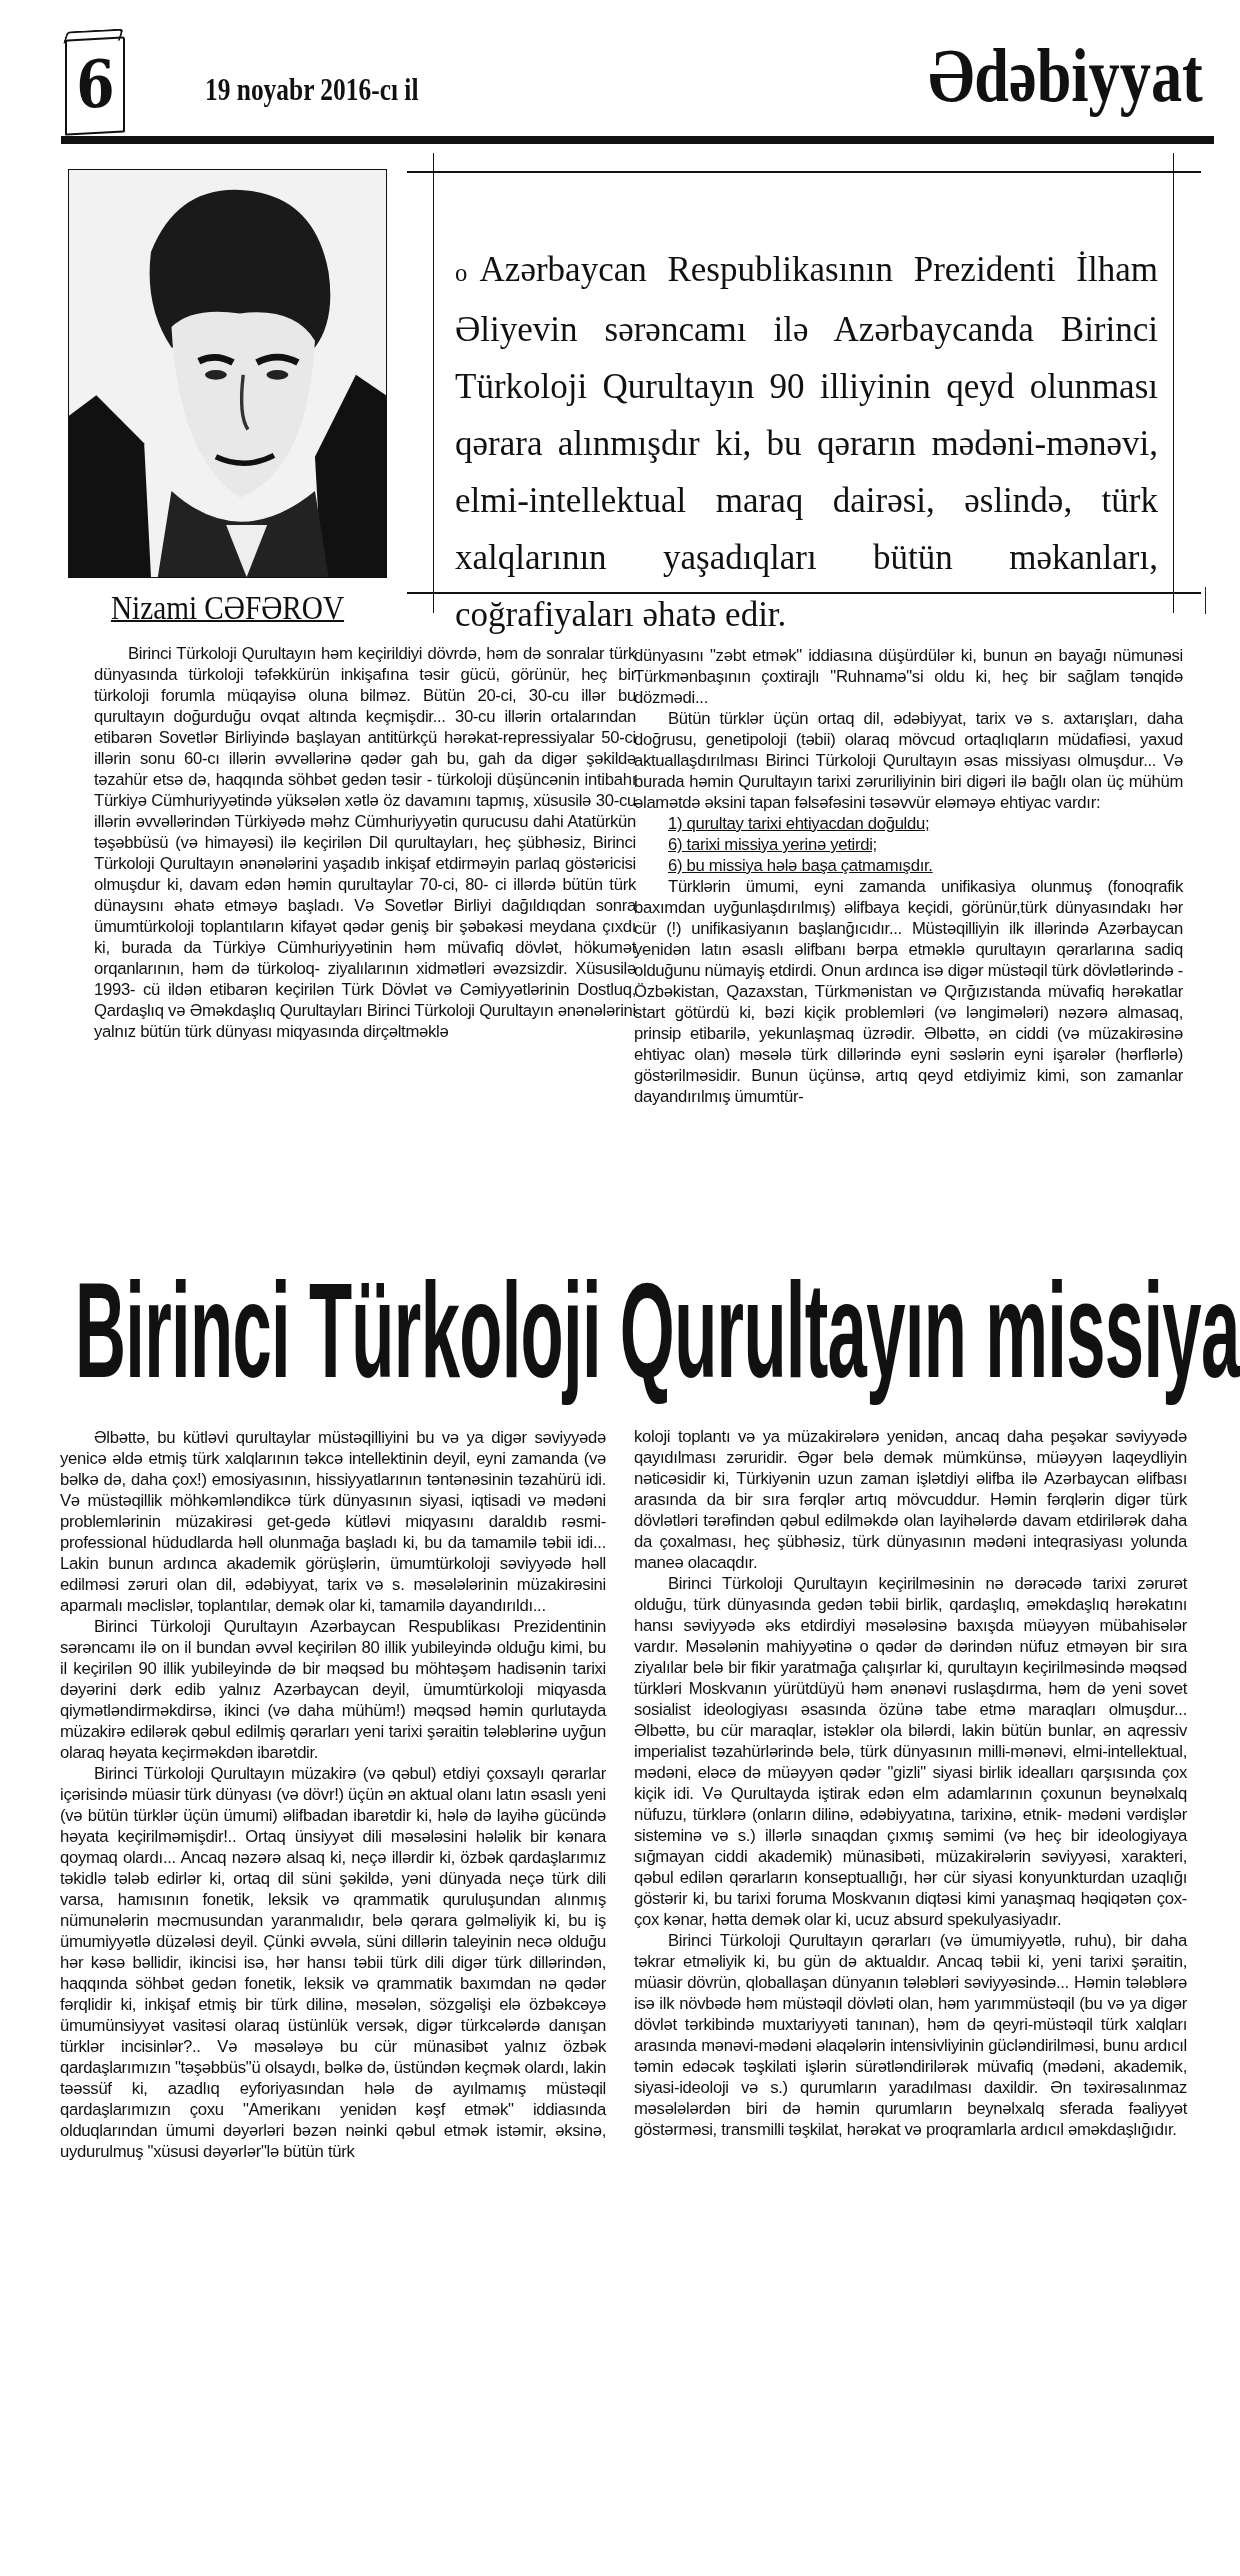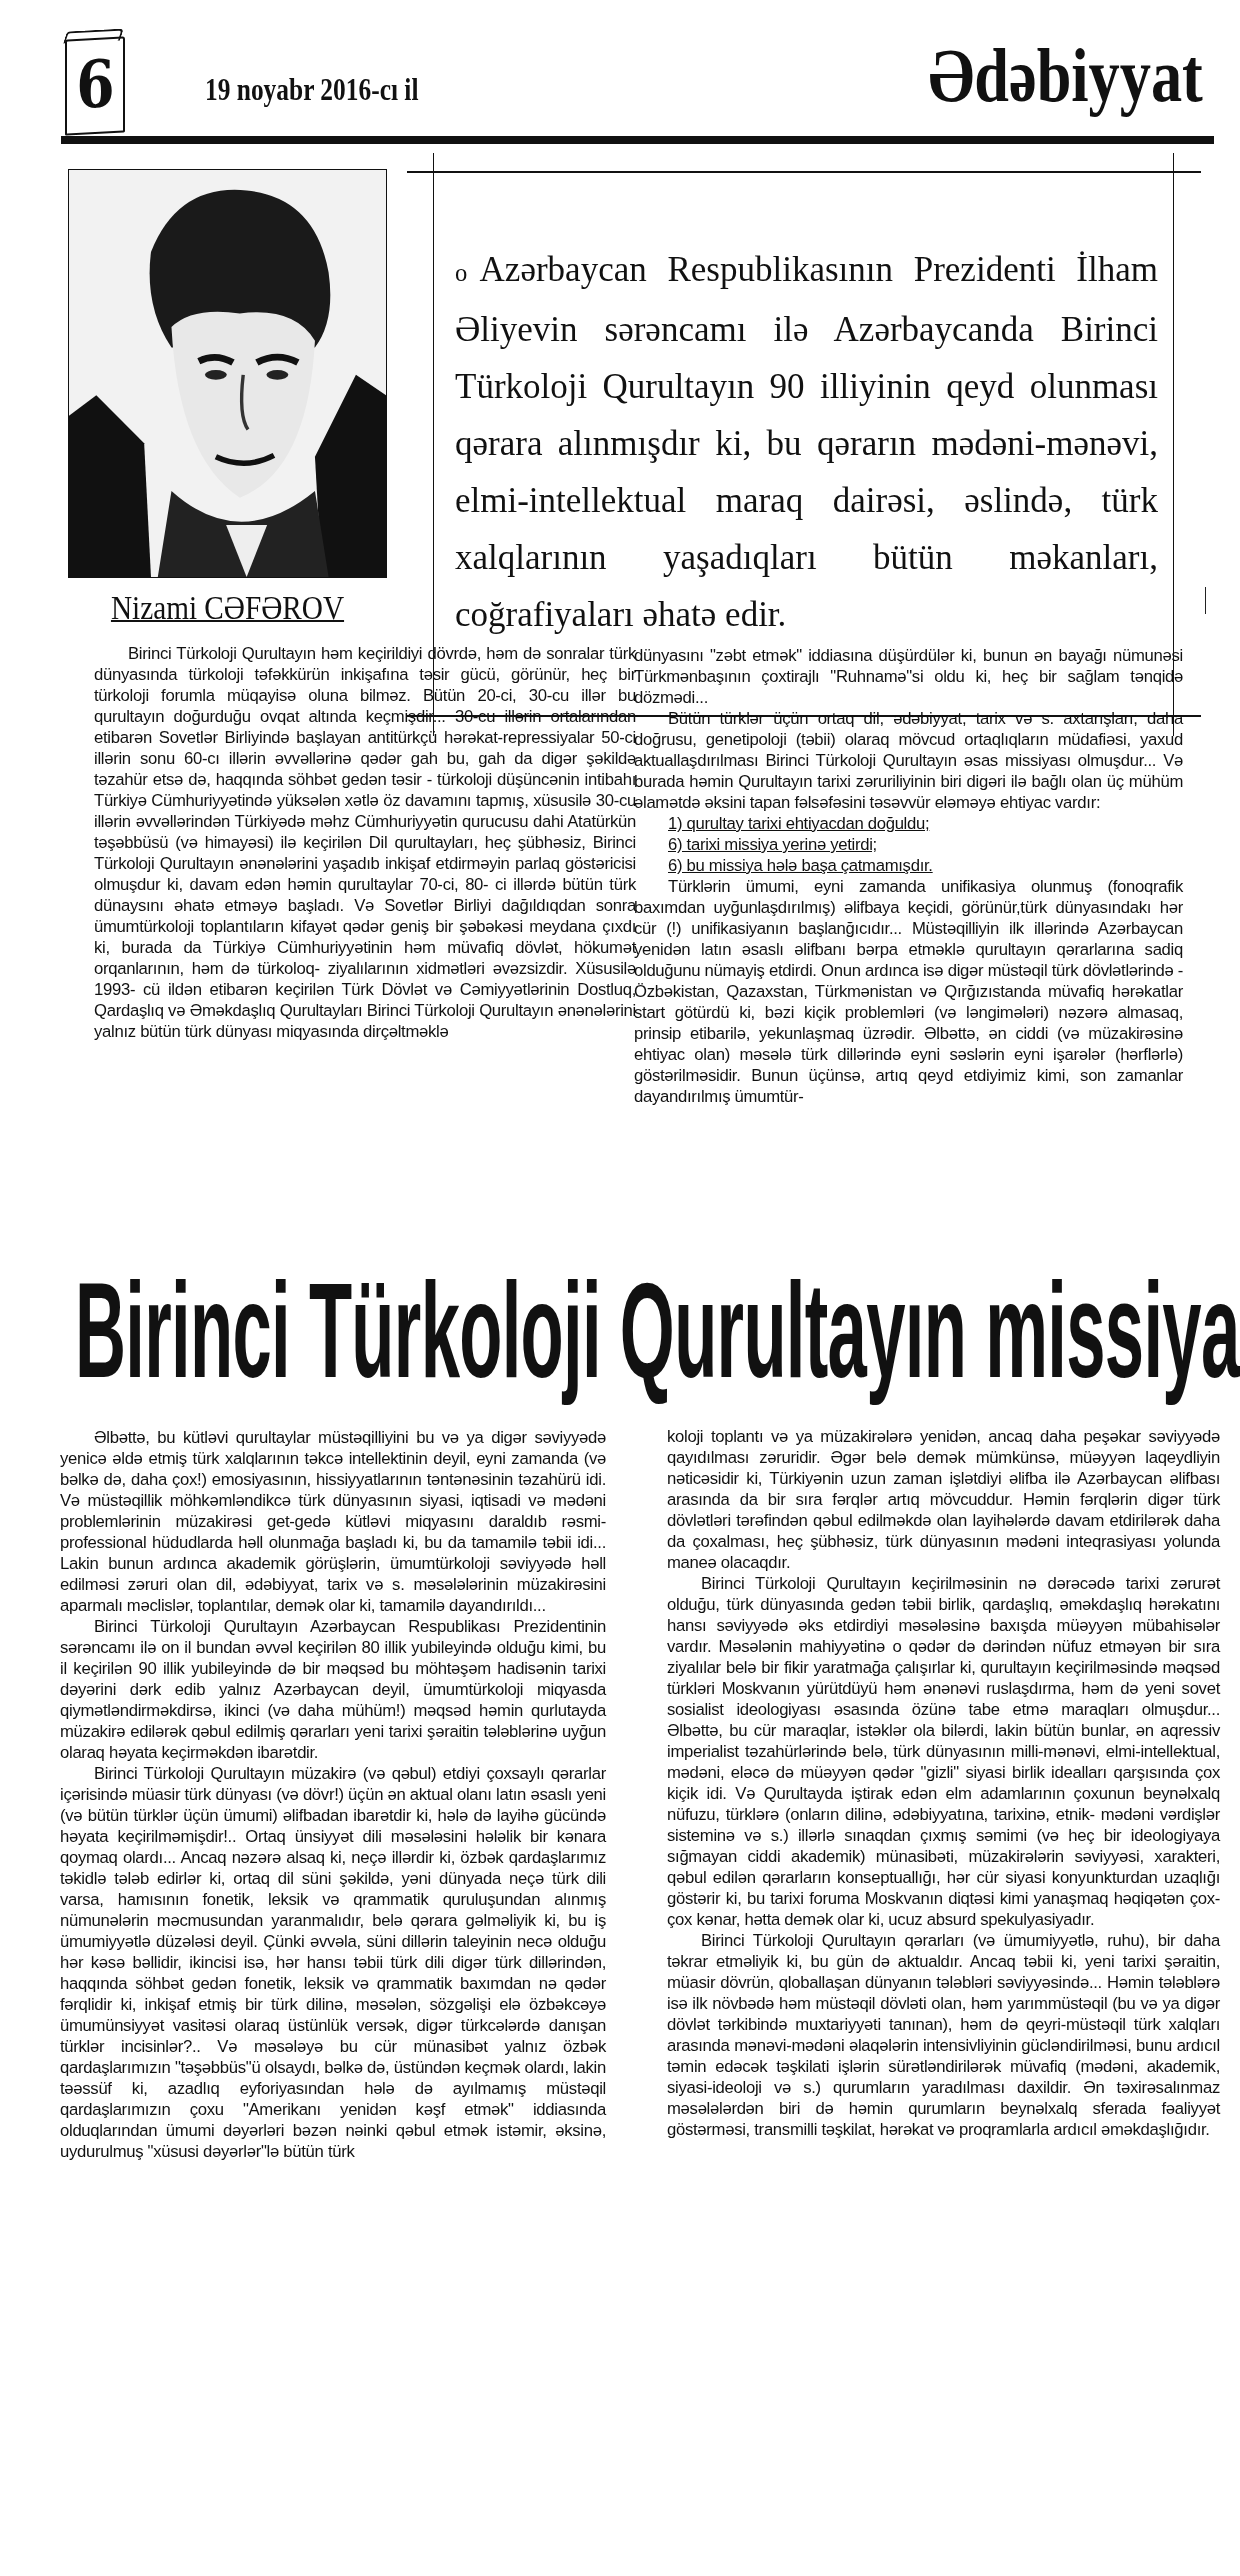--- a/index.html
+++ b/index.html
@@ -12,36 +12,36 @@
   .issue-date { position: absolute; left: 205px; top: 72px; font-family: "Liberation Serif", serif; font-weight: bold; font-size: 31px; transform: scaleX(0.82); transform-origin: left center; white-space: nowrap; }
   .section-name { position: absolute; right: 38px; top: 31px; font-family: "Liberation Serif", serif; font-weight: bold; font-size: 76px; line-height: 89px; transform: scaleX(0.82); transform-origin: right center; white-space: nowrap; }
   .masthead-rule { position: absolute; left: 61px; width: 1153px; top: 136px; height: 7.5px; background: #111; }
 
   
   .photo-frame { position: absolute; left: 68px; top: 169px; width: 317px; height: 407px; border: 1.4px solid #111; background: #ddd; overflow: hidden; }
   .photo-frame svg { display: block; width: 100%; height: 100%; }
   .author-name { position: absolute; left: 81px; top: 589px; width: 293px; font-family: "Liberation Serif", serif; font-size: 34px; text-align: center; text-decoration: underline; text-decoration-thickness: 2px; transform: scaleX(0.86); white-space: nowrap; }
 
   
-  .lead-box { position: absolute; left: 407px; top: 171px; width: 794px; height: 546px; border-top: 2px solid #111; border-bottom: 2px solid #111; box-sizing: border-box; }
+  .lead-box { position: absolute; left: 407px; top: 171px; width: 794px; height: 423px; border-top: 2px solid #111; border-bottom: 2px solid #111; box-sizing: border-box; }
   .lead-box::before, .lead-box::after { content: ""; position: absolute; top: -20.5px; bottom: -20.5px; width: 1.4px; background: #111; }
   .lead-box::before { left: 26px; }
   .lead-box::after { right: 27px; }
   .lead-text { position: absolute; left: 48px; top: 68px; width: 703px; font-family: "Liberation Serif", serif; font-size: 35px; line-height: 57px; text-align: justify; }
   .lead-text .bullet { font-size: 24.6px; margin-right: 12.3px; }
 
   
   .col { position: absolute; font-family: "Liberation Sans Narrow", "Liberation Sans", sans-serif; font-size: 16.7px; line-height: 21px; text-align: justify; hyphens: manual; letter-spacing: -0.3px; }
   .col p { margin: 0; text-indent: 34px; }
   .col p.noindent { text-indent: 0; }
   .col .list-item { text-indent: 34px; text-decoration: underline; }
   .col-upper-left { left: 68px; top: 643px; width: 542px; margin-left: 26px; }
   .col-upper-right { left: 634px; top: 645px; width: 549px; }
   .col-lower-left { left: 60px; top: 1427px; width: 546px; }
-  .col-lower-right { left: 634px; top: 1426px; width: 553px; margin-left: 33px; }
+  .col-lower-right { left: 634px; top: 1426px; width: 553px; }
 
   .vertical-rule { position: absolute; width: 1.4px; background: #222; }
 
   
   .headline { position: absolute; left: 75px; top: 1252px; width: 1119px; height: 157px; font-family: "Liberation Sans", sans-serif; font-weight: bold; font-size: 136px; line-height: 157px; white-space: nowrap; transform: scaleX(0.52); transform-origin: left top; letter-spacing: -1.4px; }
 </style>
 </head>
 <body>
 
 <div class="page-tab">

